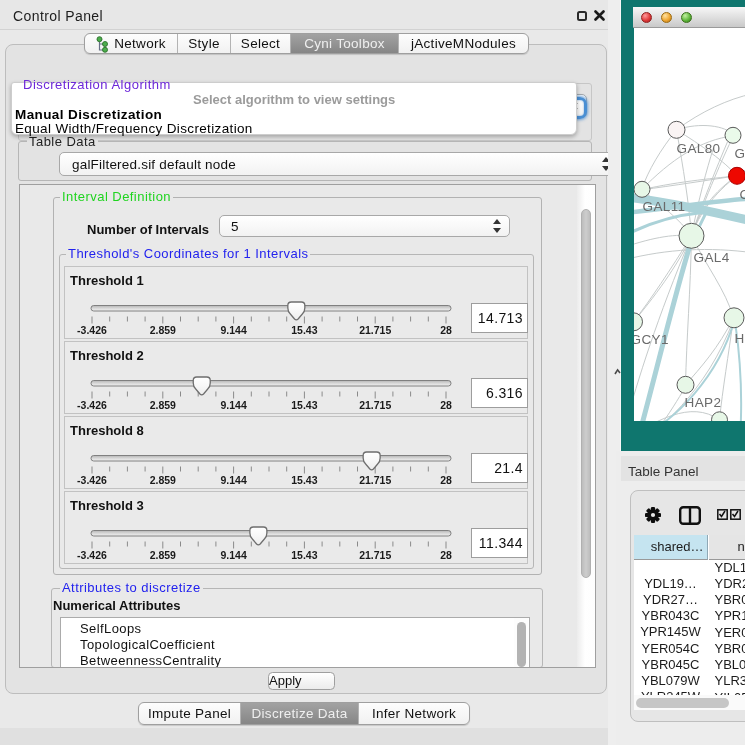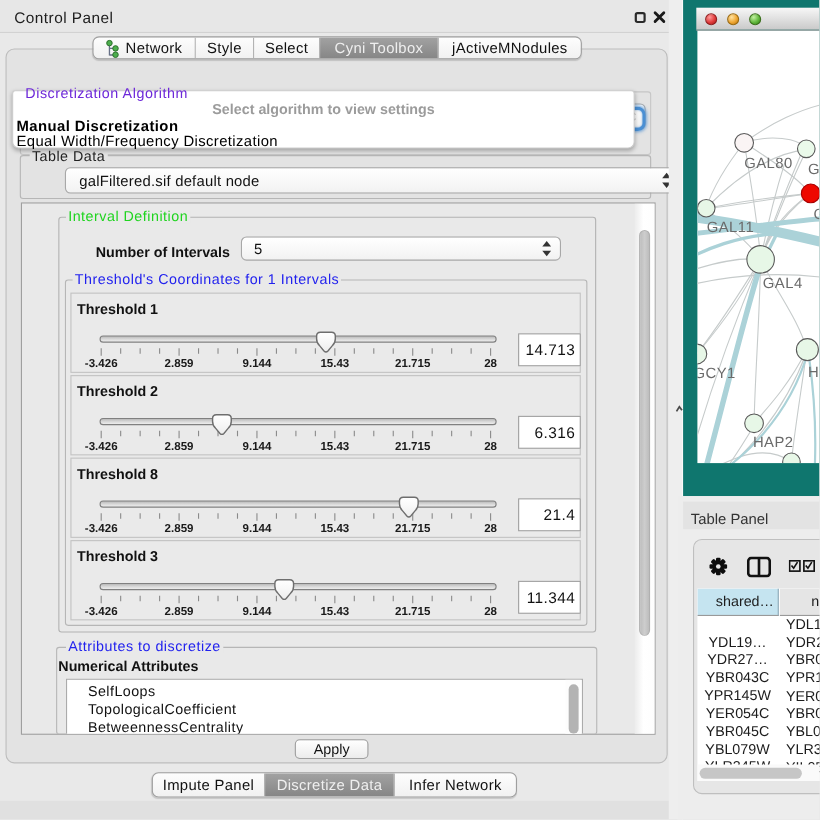--- a/index.html
+++ b/index.html
@@ -310,21 +310,21 @@
     <div class="abs" style="left:40px; top:432px; width:470px; height:52px; background:#fff; border:1px solid #ababab;">
       <div style="position:absolute; left:19px; top:3px; font-size:13px; letter-spacing:0.4px; color:#111; line-height:16.2px;">SelfLoops<br>TopologicalCoefficient<br>BetweennessCentrality</div>
       <div style="position:absolute; right:1px; top:0; width:14px; height:52px; background:#fdfdfd;"></div>
       <div style="position:absolute; right:3px; top:4px; width:9px; height:45px; background:#b3b3b3; border-radius:4.5px;"></div>
     </div>
 
     <div class="abs" style="left:557px; top:0; width:20px; height:484px; background:linear-gradient(90deg,#ececec,#ffffff 40%,#fdfdfd);"></div>
     <div class="abs" style="left:561px; top:24px; width:10px; height:369px; background:linear-gradient(90deg,#bdbdbd,#cdcdcd 50%,#bdbdbd); border:1px solid #b0b0b0; border-radius:5px;"></div>
   </div>
 
-  <div class="abs" style="left:268px; top:672px; width:67px; height:18px; background:linear-gradient(#ffffff,#ececec); border:1px solid #9f9f9f; border-radius:4.5px; text-align:center; font-size:13px; font-weight:500; color:#111; line-height:16px;">Apply</div>
+  <div class="abs" style="left:268px; top:672px; width:67px; height:18px; background:linear-gradient(#ffffff,#ececec); border:1px solid #9f9f9f; border-radius:4.5px; text-align:left; font-size:13px; font-weight:500; color:#111; line-height:16px;">Apply</div>
 
   <div id="bottombar" class="seg abs">
     <div class="s" style="width:102px;">Impute Panel</div>
     <div class="s sel" style="width:118px;">Discretize Data</div>
     <div class="s" style="width:110px;">Infer Network</div>
   </div>
   <div class="abs" style="left:0; top:728px; width:616px; height:17px; background:#e0e0e0;"></div>
 </div>
 
 <div id="divider" class="abs"></div>

